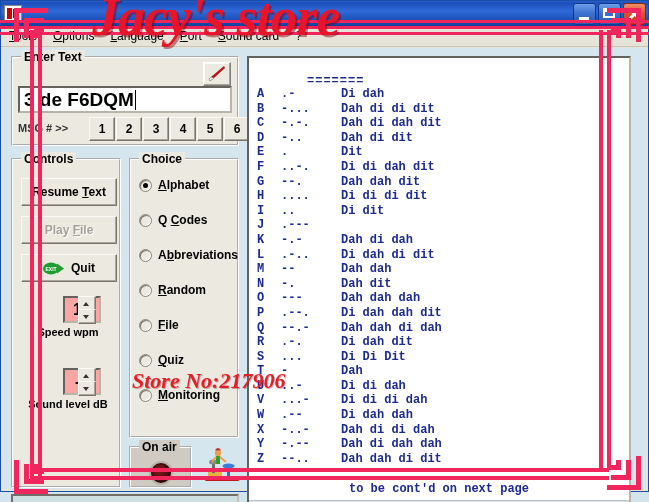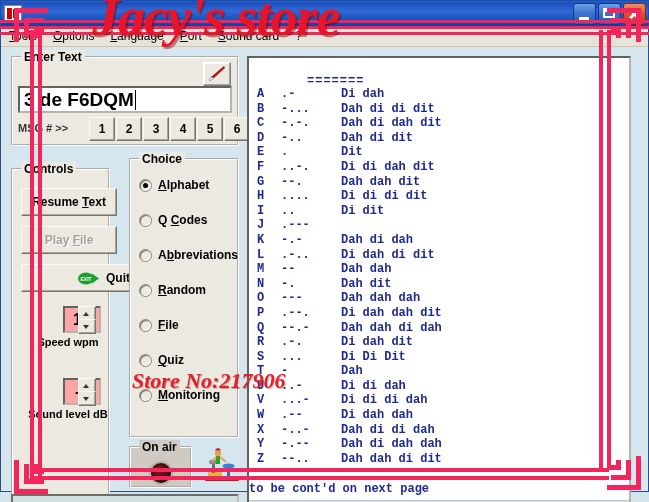--- a/index.html
+++ b/index.html
@@ -99,32 +99,32 @@
   #msg-btns{position:absolute;left:76px;top:59px;display:flex;}
   .msg-btn{
     width:24px;height:22px;margin-right:1px;
     background:#ece9e0;border:1px solid #fbfaf6;border-right-color:#7a766c;border-bottom-color:#7a766c;
     box-shadow:inset -1px -1px 0 #a8a49a;
     font-size:12px;font-weight:bold;color:#000;
     display:flex;align-items:center;justify-content:center;
   }
 
   
-  #grp-controls{left:8px;top:120px;width:99px;height:330px;}
+  #grp-controls{left:8px;top:110px;width:110px;height:330px;}
   .btn{
     position:absolute;left:8px;width:94px;height:26px;
     background:#ece9e0;border:1px solid #fbfaf6;border-right-color:#7a766c;border-bottom-color:#7a766c;
     box-shadow:inset -1px -1px 0 #a8a49a;
     font-size:12px;font-weight:bold;color:#000;
     display:flex;align-items:center;justify-content:center;
   }
   .btn.disabled{color:#a5a199;text-shadow:1px 1px 0 #fff;}
   #btn-resume{top:18px;}
   #btn-playfile{top:56px;}
-  #btn-quit{top:94px;gap:6px;padding-left:35px;}
+  #btn-quit{top:94px;gap:6px;}
   .exit-icon{
     width:22px;height:13px;position:relative;flex:0 0 22px;
   }
   .exit-icon svg{position:absolute;left:0;top:0;}
 
   .spin-wrap{position:absolute;left:26px;width:58px;height:27px;}
   #spin-speed{top:136px;}
   #spin-level{top:208px;}
   .spin-field{
     position:absolute;left:0;top:0;width:38px;height:27px;
@@ -209,21 +209,21 @@
     position:absolute;left:0;top:29px;right:0;bottom:20px;
     overflow:hidden;
     font-family:"Liberation Mono",monospace;font-size:12px;font-weight:bold;
     color:#1d2a8f;
   }
   .ltr-row{height:14.6px;line-height:14.6px;display:flex;white-space:pre;}
   .ltr-char{width:32px;padding-left:8px;box-sizing:border-box;}
   .ltr-code{width:60px;letter-spacing:0px;}
   .ltr-sound{flex:1;}
   #letters-footer{
-    position:absolute;left:0;bottom:22px;right:0;text-align:left;
+    position:absolute;left:0;bottom:22px;right:0;text-align:center;
     font-family:"Liberation Mono",monospace;font-size:12px;font-weight:bold;color:#1d2a8f;
     padding-left:0;
   }
   #hscroll{
     position:absolute;left:0;bottom:0;right:0;height:17px;
     background:#d8e4ec;border-top:1px solid #b8c4cc;
   }
   #hscroll .arrow{
     position:absolute;left:0;top:0;width:16px;height:16px;
     background:#d8e4ec;display:flex;align-items:center;justify-content:center;

